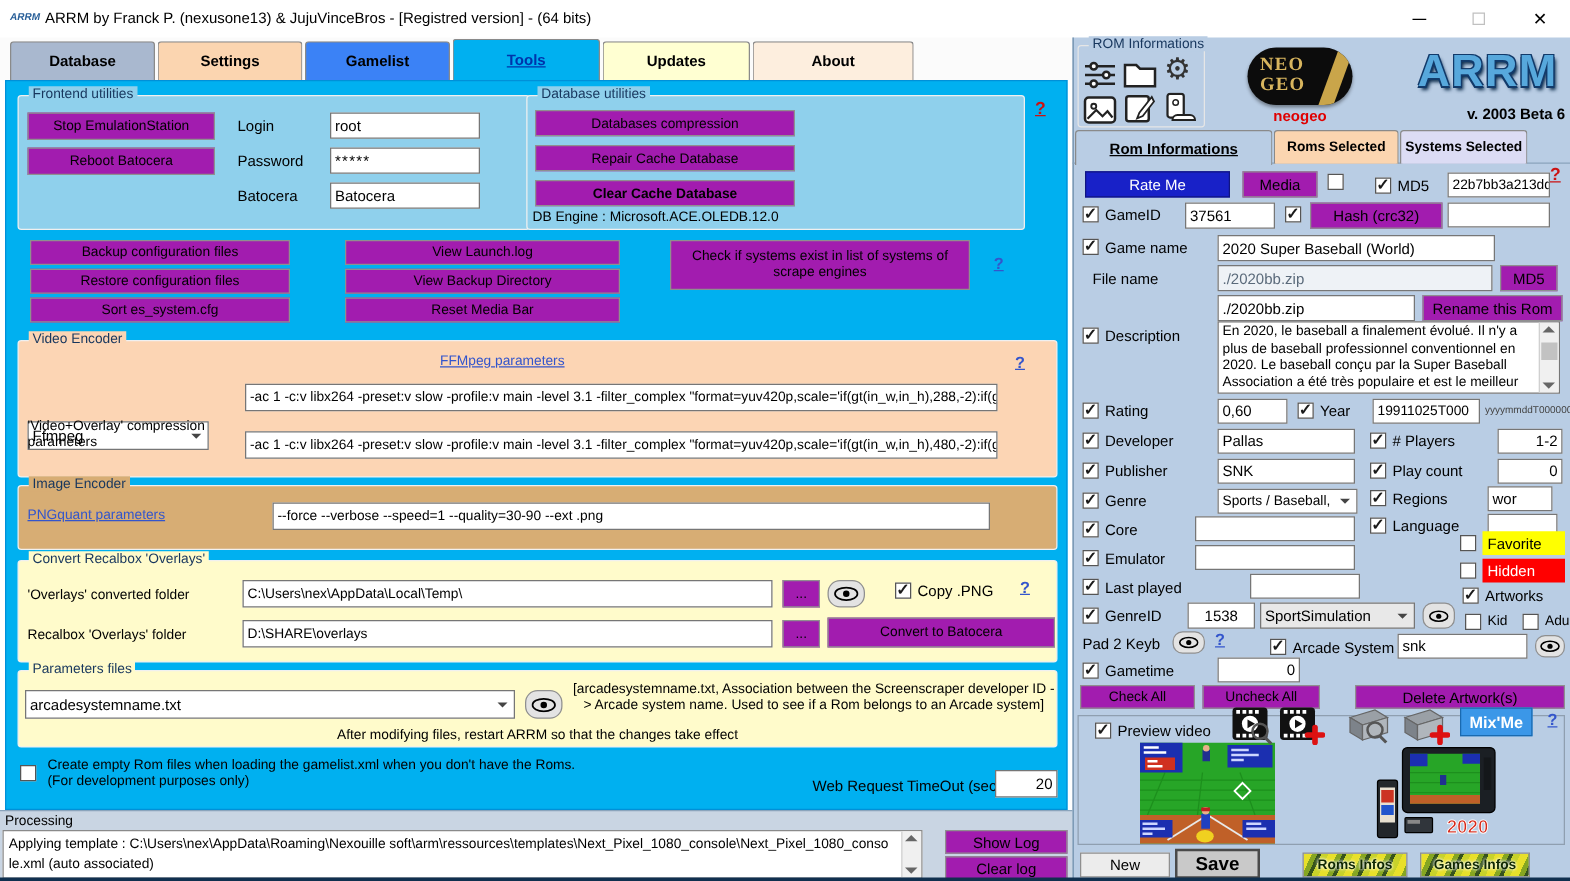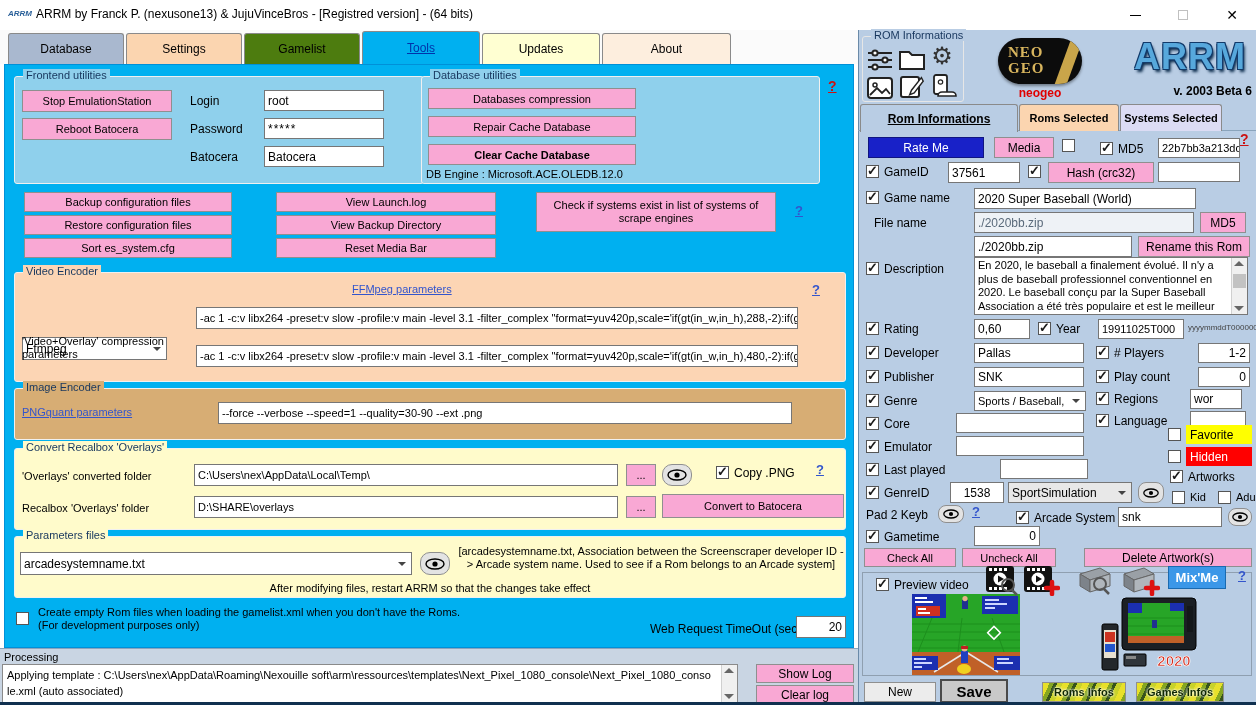--- a/index.html
+++ b/index.html
@@ -1,34 +1,34 @@
 <!DOCTYPE html>
 <html><head>
 <meta charset="utf-8">
 <style>
   * { box-sizing: border-box; margin: 0; padding: 0; }
   html,body { background:#888; }
   body { font-family:"Liberation Sans", sans-serif; }
   #root { position:relative; width:1256px; height:705px; background:#ffffff; overflow:hidden; font-size:12px; color:#000; }
   .abs { position:absolute; }
-  .b { position:absolute; background:#f9a8d4; border:1px solid #8f8f8f; display:flex; align-items:center; justify-content:center; text-align:center; font-size:11px; color:#000; cursor:default; }
+  .b { position:absolute; background:#a21caf; border:1px solid #8f8f8f; display:flex; align-items:center; justify-content:center; text-align:center; font-size:11px; color:#000; cursor:default; }
   .i { position:absolute; background:#fff; border:1px solid #767676; font-size:12px; padding:0 3px; white-space:nowrap; overflow:hidden; display:flex; align-items:center; }
   .i.ra { justify-content:flex-end; }
   .i.ro { background:#eef2f6; color:#5a6a7a; }
   .c { position:absolute; width:13px; height:13px; background:#fff; border:1px solid #555; }
   .c.on::after { content:"✓"; position:absolute; top:-3px; left:0; font-size:13px; font-weight:bold; color:#1a1a1a; }
   .l { position:absolute; font-size:12px; white-space:nowrap; }
   .g { position:absolute; border:1px solid #f0f0f0; border-radius:3px; }
   .g > .lg { position:absolute; top:-8px; left:8px; padding:0 3px; font-size:11px; color:#17365d; background:inherit; white-space:nowrap; }
   .s { position:absolute; background:#fff; border:1px solid #767676; font-size:12px; padding:0 18px 0 3px; white-space:nowrap; overflow:hidden; display:flex; align-items:center; }
   .s::after { content:""; position:absolute; right:5px; top:50%; margin-top:-2px; border:4px solid transparent; border-top-color:#444; }
   .lnk { color:#3355cc; text-decoration:underline; font-size:11px; }
   .q { position:absolute; color:#3355cc; font-weight:bold; text-decoration:underline; font-size:13px; }
   .qr { position:absolute; color:#cc1111; font-weight:bold; text-decoration:underline; font-size:14px; }
-  .tab { position:absolute; top:33px; height:31px; border:1px solid #8a8a8a; border-bottom:none; border-radius:3px 3px 0 0; display:flex; align-items:center; justify-content:center; font-weight:normal; font-size:12px; }
+  .tab { position:absolute; top:33px; height:31px; border:1px solid #8a8a8a; border-bottom:none; border-radius:3px 3px 0 0; display:flex; align-items:center; justify-content:center; font-weight:bold; font-size:12px; }
   .rtab { position:absolute; top:104px; height:27px; border:1px solid #8a8a8a; border-bottom:none; border-radius:3px 3px 0 0; display:flex; align-items:center; justify-content:center; font-weight:bold; font-size:11px; }
   .eye { position:absolute; background:#e3e3e3; border:1px solid #8f8f8f; display:flex; align-items:center; justify-content:center; }
   .sb { position:absolute; width:16px; background:#f0f0f0; border-left:1px solid #d0d0d0; }
   .sb .ar { position:absolute; left:2px; width:0; height:0; border:5px solid transparent; }
   .sb .up { top:3px; border-bottom-color:#666; border-top:none; }
   .sb .dn { bottom:3px; border-top-color:#666; border-bottom:none; }
   .sb .th { position:absolute; left:1px; width:13px; background:#c2c2c2; }
   .ic { display:block; }
 </style>
 </head>
@@ -50,21 +50,21 @@
     </div>
   </div>
 
   <div class="abs" style="left:0;top:30px;width:858px;height:34px;background:#fbfbfb;"></div>
   <div class="tab" style="left:8px;width:116px;background:#a9b8cf;">
       <span>Database</span>
     </div>
   <div class="tab" style="left:126px;width:116px;background:#fbd5b0;">
       <span>Settings</span>
     </div>
-  <div class="tab" style="left:244px;width:116px;background:#4d7c0f;">
+  <div class="tab" style="left:244px;width:116px;background:#3b82f6;">
       <span>Gamelist</span>
     </div>
   <div class="tab" style="left:362px;top:31px;height:33px;width:118px;background:#00b0f0;z-index:2;color:#0033aa;">
       <span style="text-decoration:underline;text-align:center;">Tools</span>
     </div>
   <div class="tab" style="left:482px;width:118px;background:#ffffd2;">
       <span>Updates</span>
     </div>
   <div class="tab" style="left:602px;width:129px;background:#fdeede;">
       <span>About</span>

